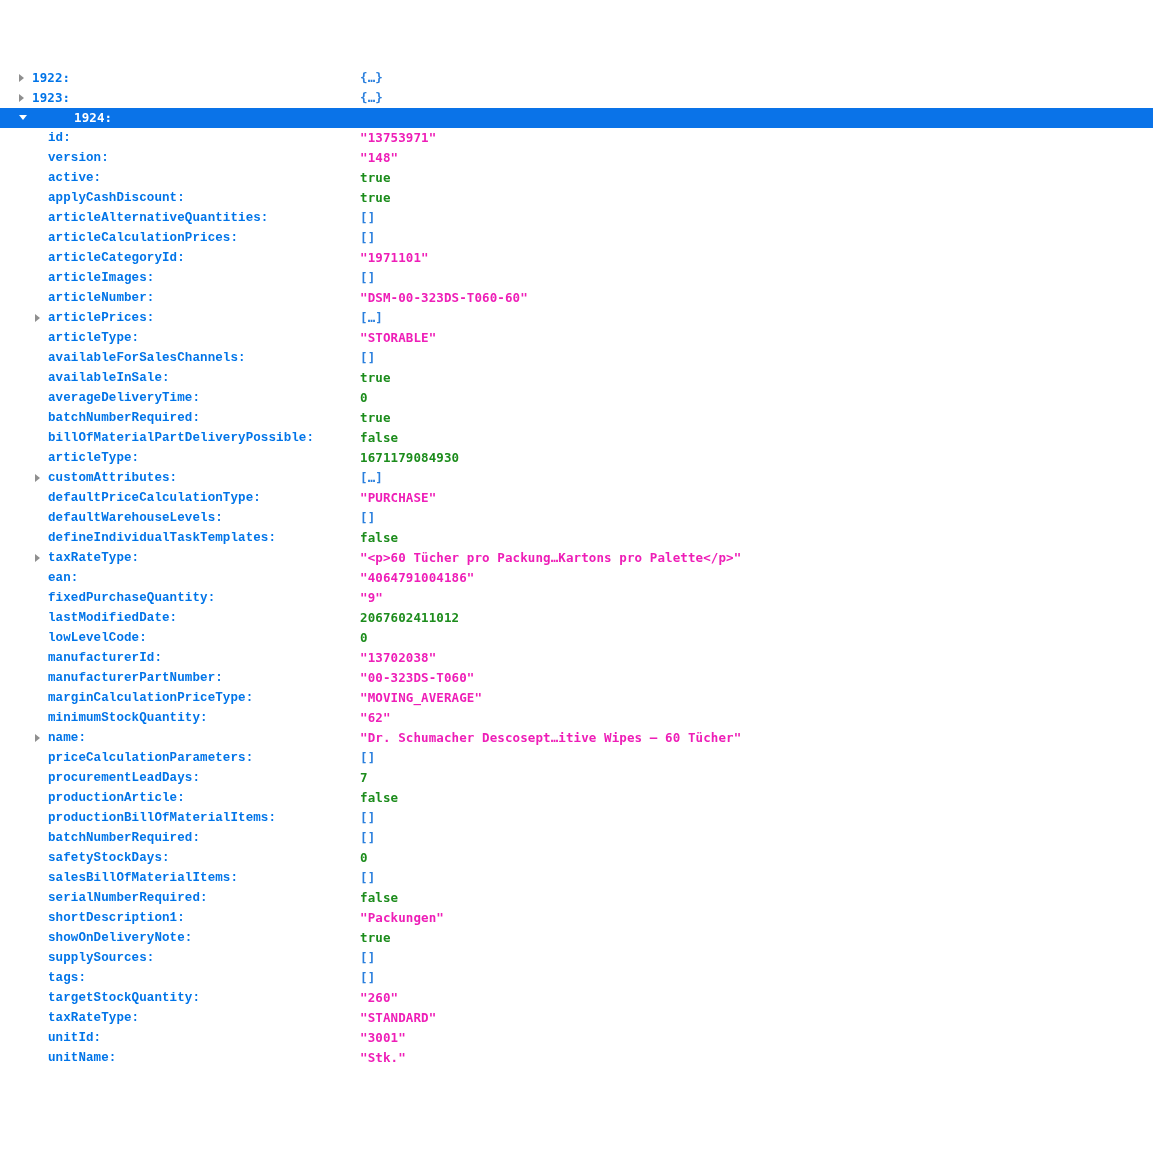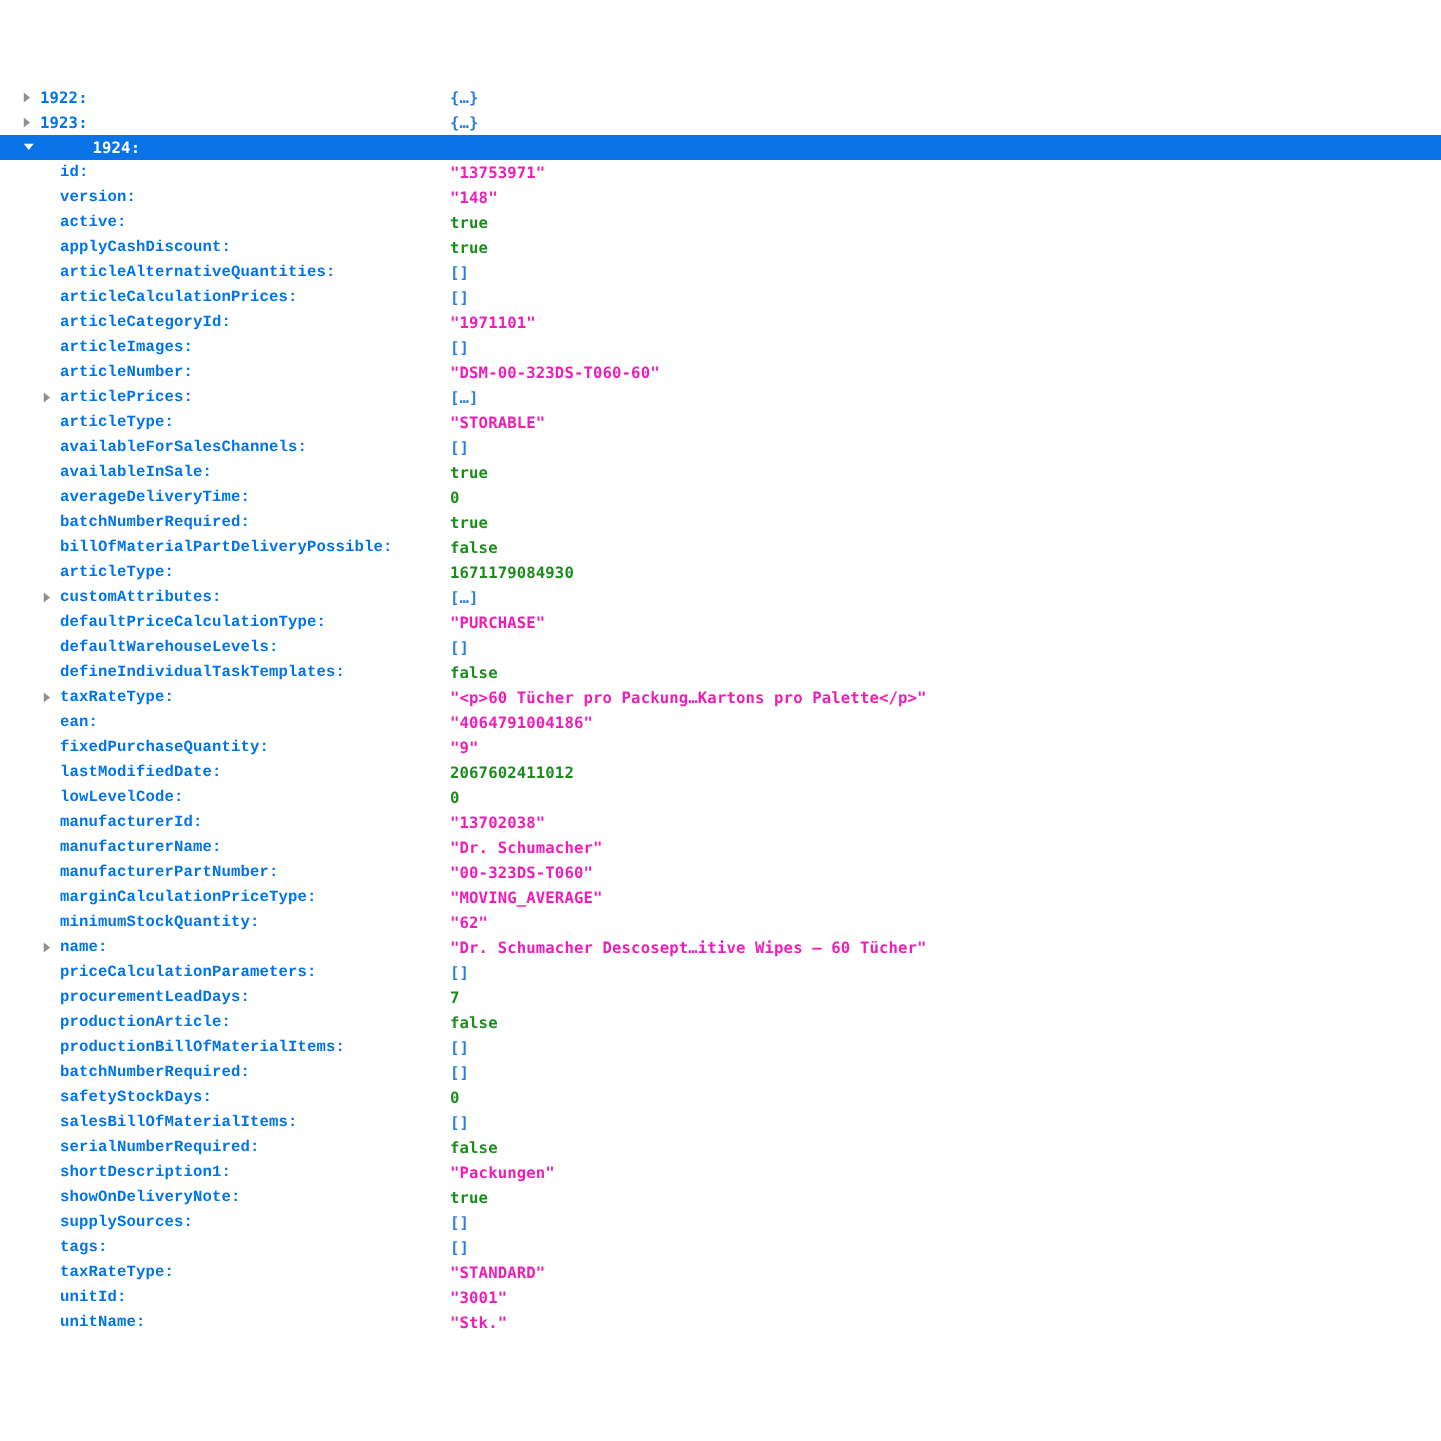--- a/index.html
+++ b/index.html
@@ -229,24 +229,20 @@
       </div>
       <div class="row d1">
         <span class="key">lowLevelCode:</span>
         <span class="val v-number">0</span>
       </div>
       <div class="row d1">
         <span class="key">manufacturerId:</span>
         <span class="val v-string">"13702038"</span>
       </div>
       <div class="row d1">
-        <span class="key">manufacturerName:</span>
-        <span class="val v-string">"Dr. Schumacher"</span>
-      </div>
-      <div class="row d1">
         <span class="key">manufacturerPartNumber:</span>
         <span class="val v-string">"00-323DS-T060"</span>
       </div>
       <div class="row d1">
         <span class="key">marginCalculationPriceType:</span>
         <span class="val v-string">"MOVING_AVERAGE"</span>
       </div>
       <div class="row d1">
         <span class="key">minimumStockQuantity:</span>
         <span class="val v-string">"62"</span>
@@ -298,20 +294,24 @@
       </div>
       <div class="row d1">
         <span class="key">supplySources:</span>
         <span class="val v-array">[]</span>
       </div>
       <div class="row d1">
         <span class="key">tags:</span>
         <span class="val v-array">[]</span>
       </div>
       <div class="row d1">
+        <span class="key">targetStockQuantity:</span>
+        <span class="val v-string">"260"</span>
+      </div>
+      <div class="row d1">
         <span class="key">taxRateType:</span>
         <span class="val v-string">"STANDARD"</span>
       </div>
       <div class="row d1">
         <span class="key">unitId:</span>
         <span class="val v-string">"3001"</span>
       </div>
       <div class="row d1">
         <span class="key">unitName:</span>
         <span class="val v-string">"Stk."</span>

